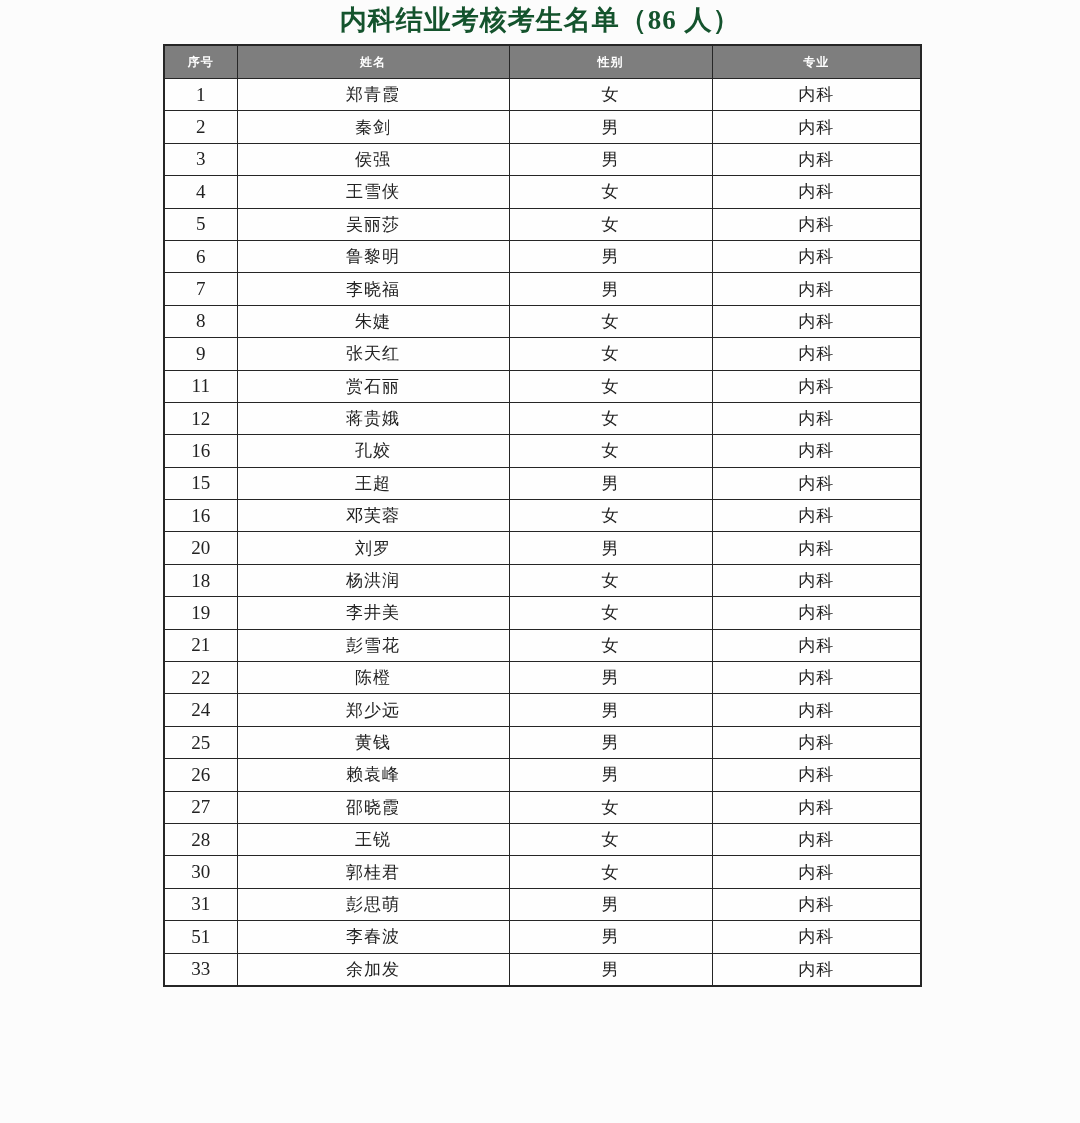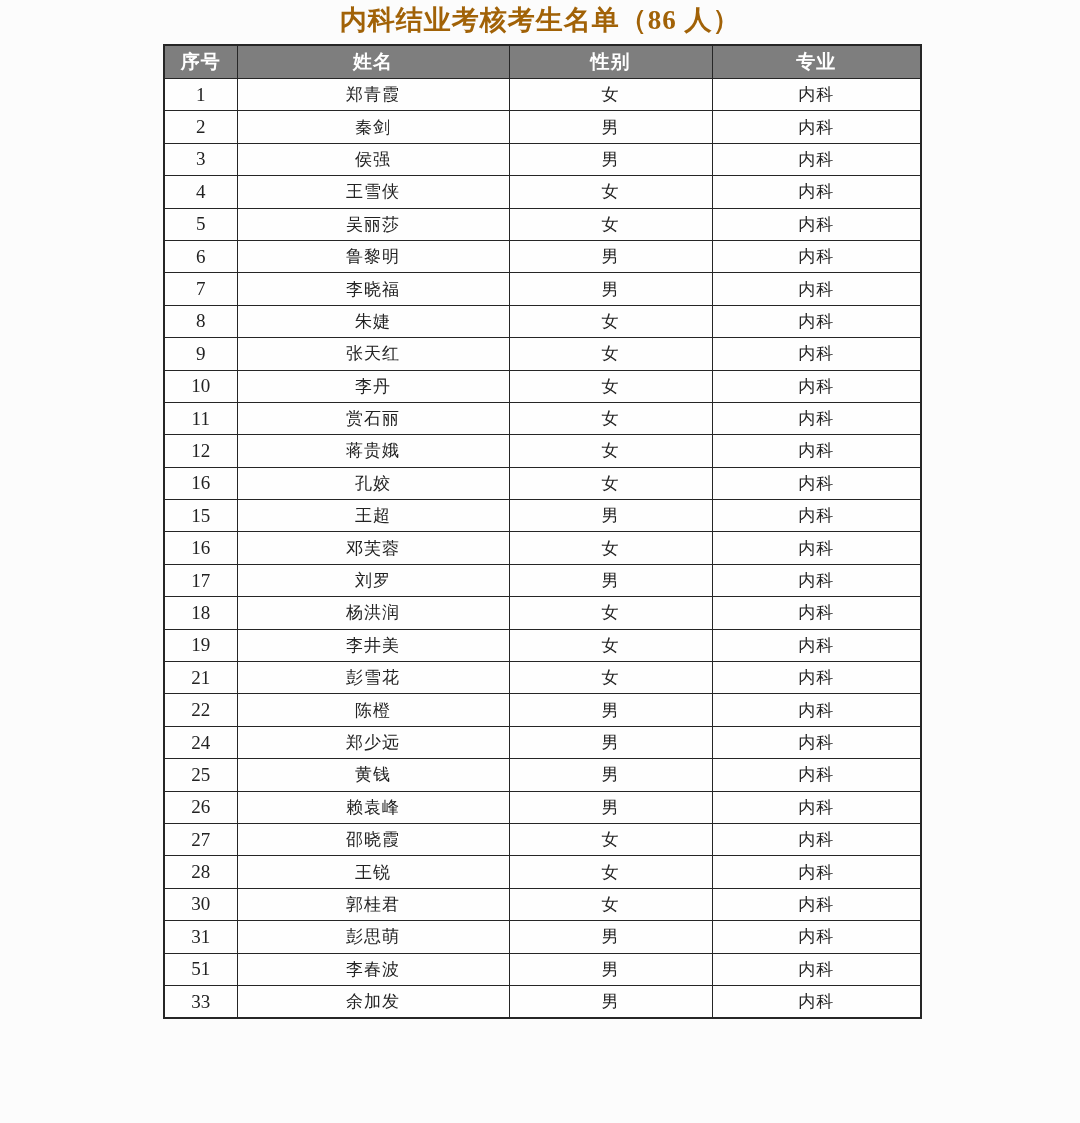--- a/index.html
+++ b/index.html
@@ -19,39 +19,39 @@
     overflow: hidden;
   }
   .doc-title {
     width: 100%;
     height: 44px;
     line-height: 40px;
     text-align: center;
     font-size: 27px;
     font-weight: bold;
     letter-spacing: 1px;
-    color: #a16207;
+    color: #14532d;
     font-family: "Liberation Serif", "DejaVu Serif", serif;
   }
   table.roster {
     border-collapse: collapse;
     table-layout: fixed;
     margin-left: 163px;
     width: 757px;
     border: 2px solid #262626;
   }
   col.c-index  { width: 73px; }
   col.c-name   { width: 272px; }
   col.c-gender { width: 203px; }
   col.c-major  { width: 209px; }
   table.roster th {
     background: #7e7e7e;
     color: #ffffff;
     font-weight: bold;
-    font-size: 19px;
+    font-size: 12px;
     height: 30px;
     border: 1px solid #262626;
     text-align: center;
     font-family: "Liberation Sans", "DejaVu Sans", sans-serif;
     letter-spacing: 1px;
   }
   table.roster td {
     background: #fefefe;
     font-size: 17px;
     height: 29.4px;
@@ -137,26 +137,20 @@
           <td>女</td>
           <td>内科</td>
         </tr>
         <tr>
           <td class="num">9</td>
           <td>张天红</td>
           <td>女</td>
           <td>内科</td>
         </tr>
         <tr>
-          <td class="num">10</td>
-          <td>李丹</td>
-          <td>女</td>
-          <td>内科</td>
-        </tr>
-        <tr>
           <td class="num">11</td>
           <td>赏石丽</td>
           <td>女</td>
           <td>内科</td>
         </tr>
         <tr>
           <td class="num">12</td>
           <td>蒋贵娥</td>
           <td>女</td>
           <td>内科</td>
@@ -173,21 +167,21 @@
           <td>男</td>
           <td>内科</td>
         </tr>
         <tr>
           <td class="num">16</td>
           <td>邓芙蓉</td>
           <td>女</td>
           <td>内科</td>
         </tr>
         <tr>
-          <td class="num">17</td>
+          <td class="num">20</td>
           <td>刘罗</td>
           <td>男</td>
           <td>内科</td>
         </tr>
         <tr>
           <td class="num">18</td>
           <td>杨洪润</td>
           <td>女</td>
           <td>内科</td>
         </tr>

